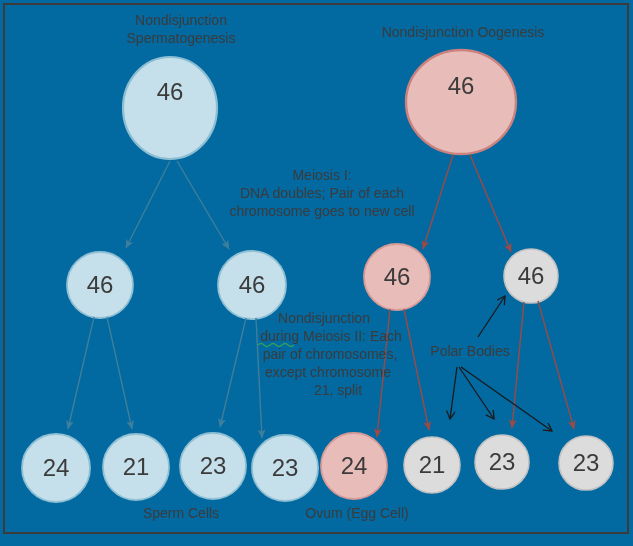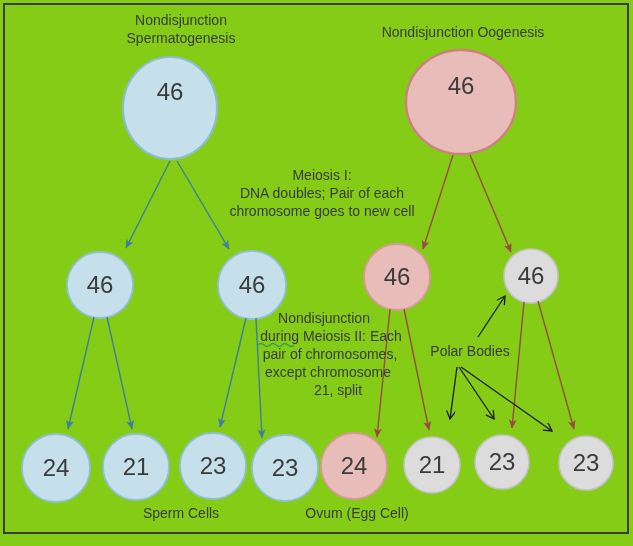--- a/index.html
+++ b/index.html
@@ -1,16 +1,16 @@
 <!DOCTYPE html>
 <html><head>
 <meta charset="utf-8">
 <style>
   html,body { margin:0; padding:0; background:#ffffff; }
-  .stage { position:relative; width:633px; height:546px; background:#84cc16; overflow:hidden;
+  .stage { position:relative; width:633px; height:546px; background:#0369a1; overflow:hidden;
            font-family:"Liberation Sans", sans-serif; }
   svg text { font-family:"Liberation Sans", sans-serif; fill:#3b3b3b; }
   .num  { font-size:24px; text-anchor:middle; }
   .lbl  { font-size:14px; text-anchor:middle; }
   .c-blue      { fill:#c6e0eb; stroke:#8fc0d4; stroke-width:1.8; }
   .c-blue-big  { fill:#c6e0eb; stroke:#8cbed3; stroke-width:2.2; }
   .c-pink      { fill:#e8bcb8; stroke:#d79a96; stroke-width:1.8; }
   .c-pink-big  { fill:#e8bcb8; stroke:#cb827e; stroke-width:2.4; }
   .c-gray      { fill:#dcdcdc; stroke:#c2c2c2; stroke-width:1.6; }
   .a-teal  { stroke:#3e7f9c; stroke-width:1.4; fill:none; }

